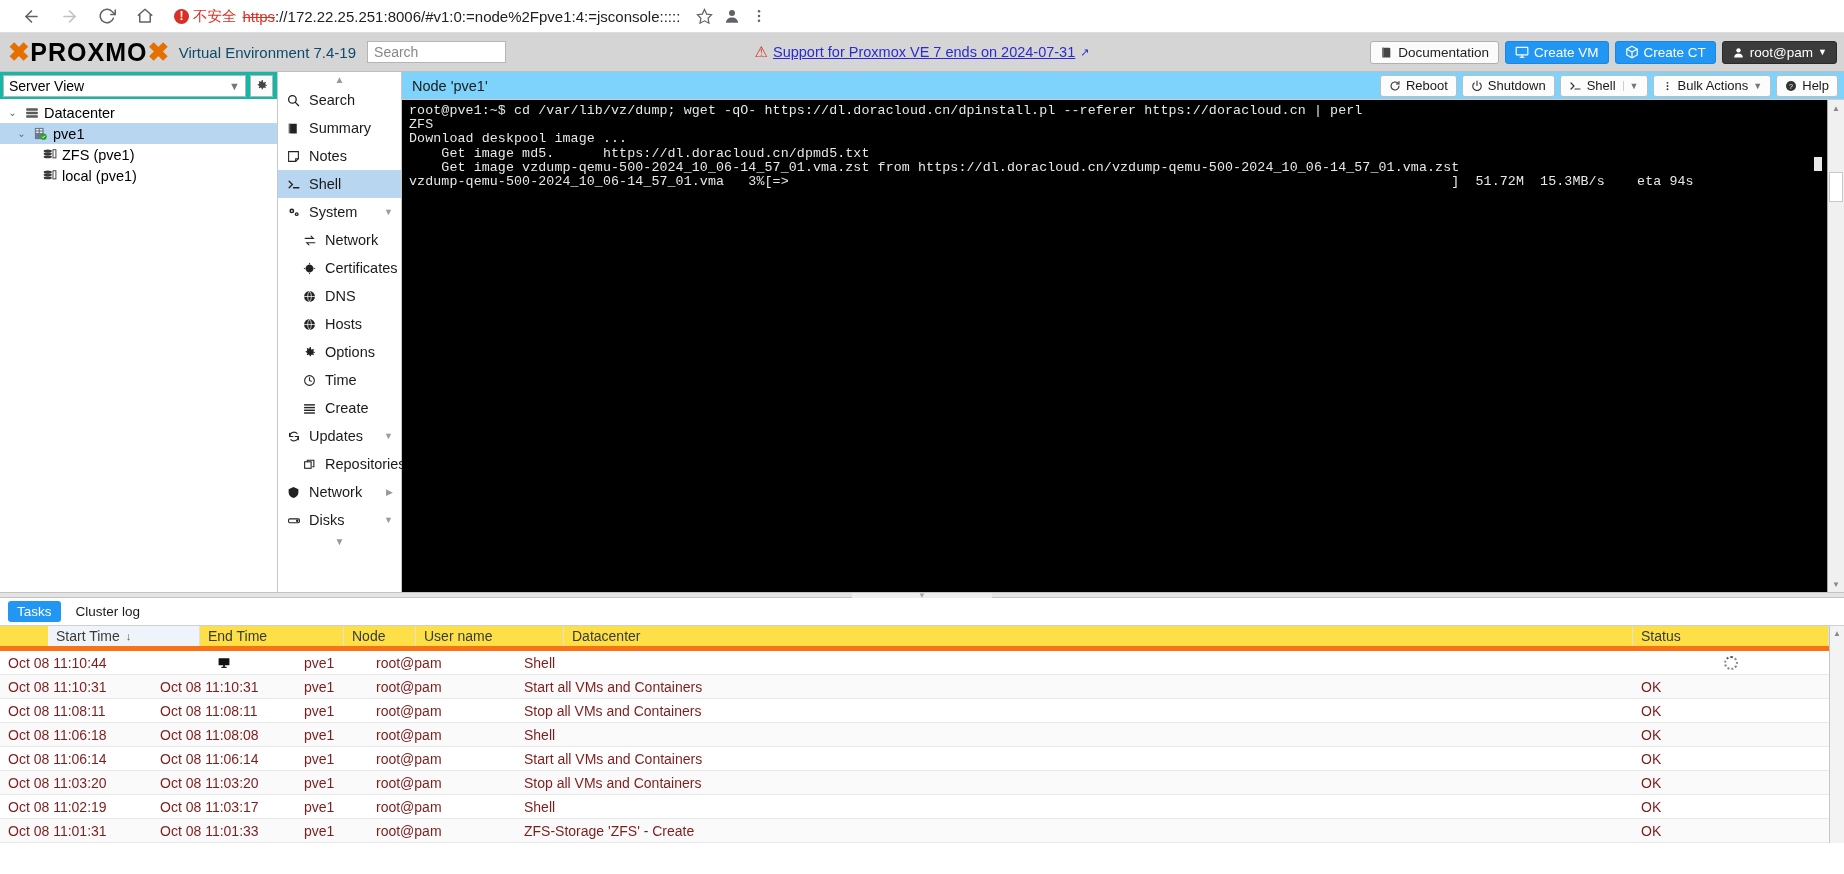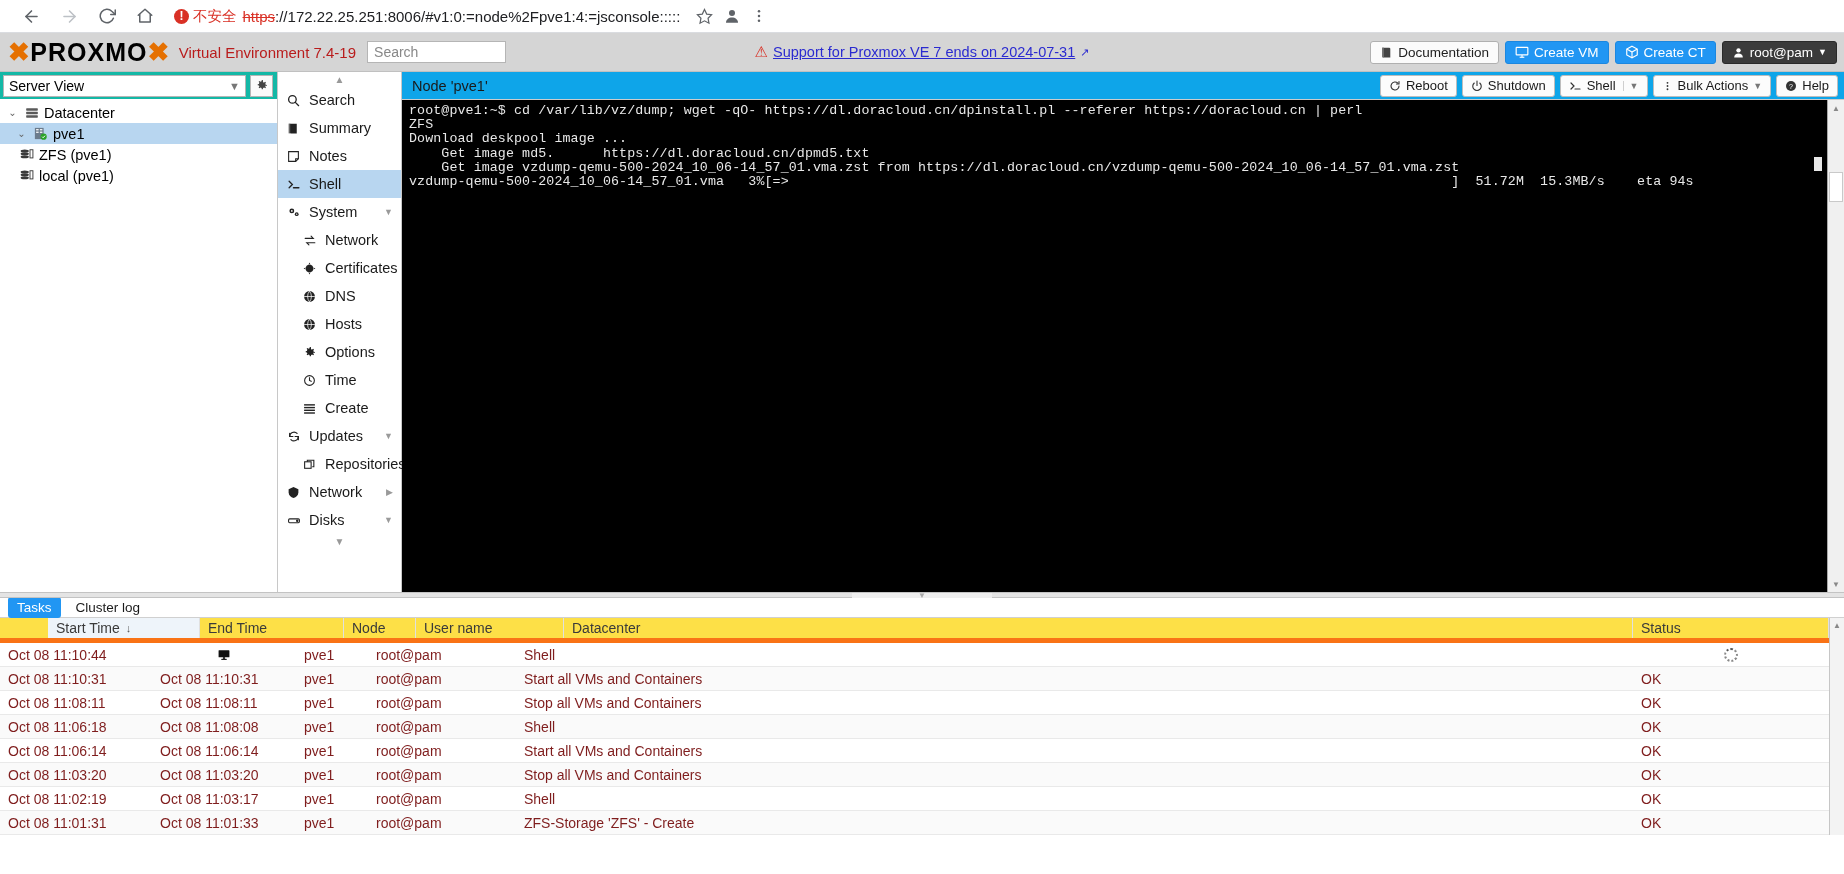--- a/index.html
+++ b/index.html
@@ -64,21 +64,21 @@
     border-bottom: 1px solid #c0c0c0;
     position: relative;
   }
   .logo {
     display: flex; align-items: center; gap: 0px;
     font-weight: bold; font-size: 25px; letter-spacing: 0.5px;
     padding-left: 4px;
   }
   .logo .xmark { color: #e57000; font-weight: bold; font-size: 26px; }
   .logo .word { color: #000; font-size: 25px; font-weight: bold; letter-spacing: 1px; }
-  .ve-text { font-size: 15px; color: #b91c1c; margin-left: 9px; white-space: nowrap; }
+  .ve-text { font-size: 15px; color: #0c4a6e; margin-left: 9px; white-space: nowrap; }
   .search-box {
     margin-left: 11px;
     width: 139px; height: 22px;
     background: #fff;
     border: 1px solid #b5b5b5;
     font-size: 14px;
     color: #888;
     padding: 0 6px;
     line-height: 20px;
   }
@@ -145,21 +145,21 @@
     display: flex; align-items: center;
     font-size: 14.5px;
     padding-left: 6px;
     gap: 4px;
     white-space: nowrap;
   }
   .tree-row.sel { background: #b8d6f0; }
   .tw { width: 13px; display: inline-flex; justify-content: center; color: #666; font-size: 10px; flex: 0 0 auto; }
   .tree-ico { width: 17px; display: inline-flex; justify-content: center; align-items: center; flex: 0 0 auto; }
   .indent-1 { padding-left: 15px; }
-  .indent-2 { padding-left: 18px; }
+  .indent-2 { padding-left: 41px; }
 
   
   .nav-panel {
     width: 124px;
     border-right: 1px solid #c8c8c8;
     background: #fff;
     display: flex; flex-direction: column;
     padding-top: 0;
   }
   .nav-scroll-ind { height: 14px; display: flex; align-items: center; justify-content: center; color: #999; font-size: 10px; }
@@ -174,21 +174,21 @@
   }
   .nav-item.active { background: #b8d6f0; }
   .nav-item.sub { padding-left: 24px; }
   .nav-ico { width: 15px; display: inline-flex; justify-content: center; align-items: center; flex: 0 0 auto; }
   .nav-arrow { margin-left: auto; margin-right: 8px; color: #9a9a9a; font-size: 9px; }
 
   
   .content-panel { flex: 1 1 auto; display: flex; flex-direction: column; min-width: 0; }
   .node-toolbar {
     height: 28px;
-    background: #0ea5e9;
+    background: #7dd3fc;
     display: flex; align-items: center;
     padding: 0 6px 0 10px;
     border-bottom: 1px solid #ccc;
     gap: 20px;
   }
   .node-title { font-size: 14.5px; color: #1a1a1a; }
   .tb-right { margin-left: auto; display: flex; align-items: center; gap: 5px; }
   .tbtn {
     height: 22px;
     display: flex; align-items: center; gap: 5px;
@@ -254,21 +254,21 @@
   .split-grip {
     width: 140px; height: 5px;
     background: #eee;
     display: flex; align-items: center; justify-content: center;
     color: #aaa; font-size: 8px; line-height: 5px;
   }
 
   
   .tasks-panel { flex: 1 1 auto; display: flex; flex-direction: column; min-height: 0; background: #fff; }
   .tasks-tabs {
-    height: 20px;
+    height: 28px;
     display: flex; align-items: center;
     padding: 6px 8px;
     gap: 6px;
     border-bottom: 1px solid #d0d0d0;
     background: #fff;
   }
   .ttab {
     font-size: 13.5px;
     padding: 3px 9px;
     border-radius: 3px;

